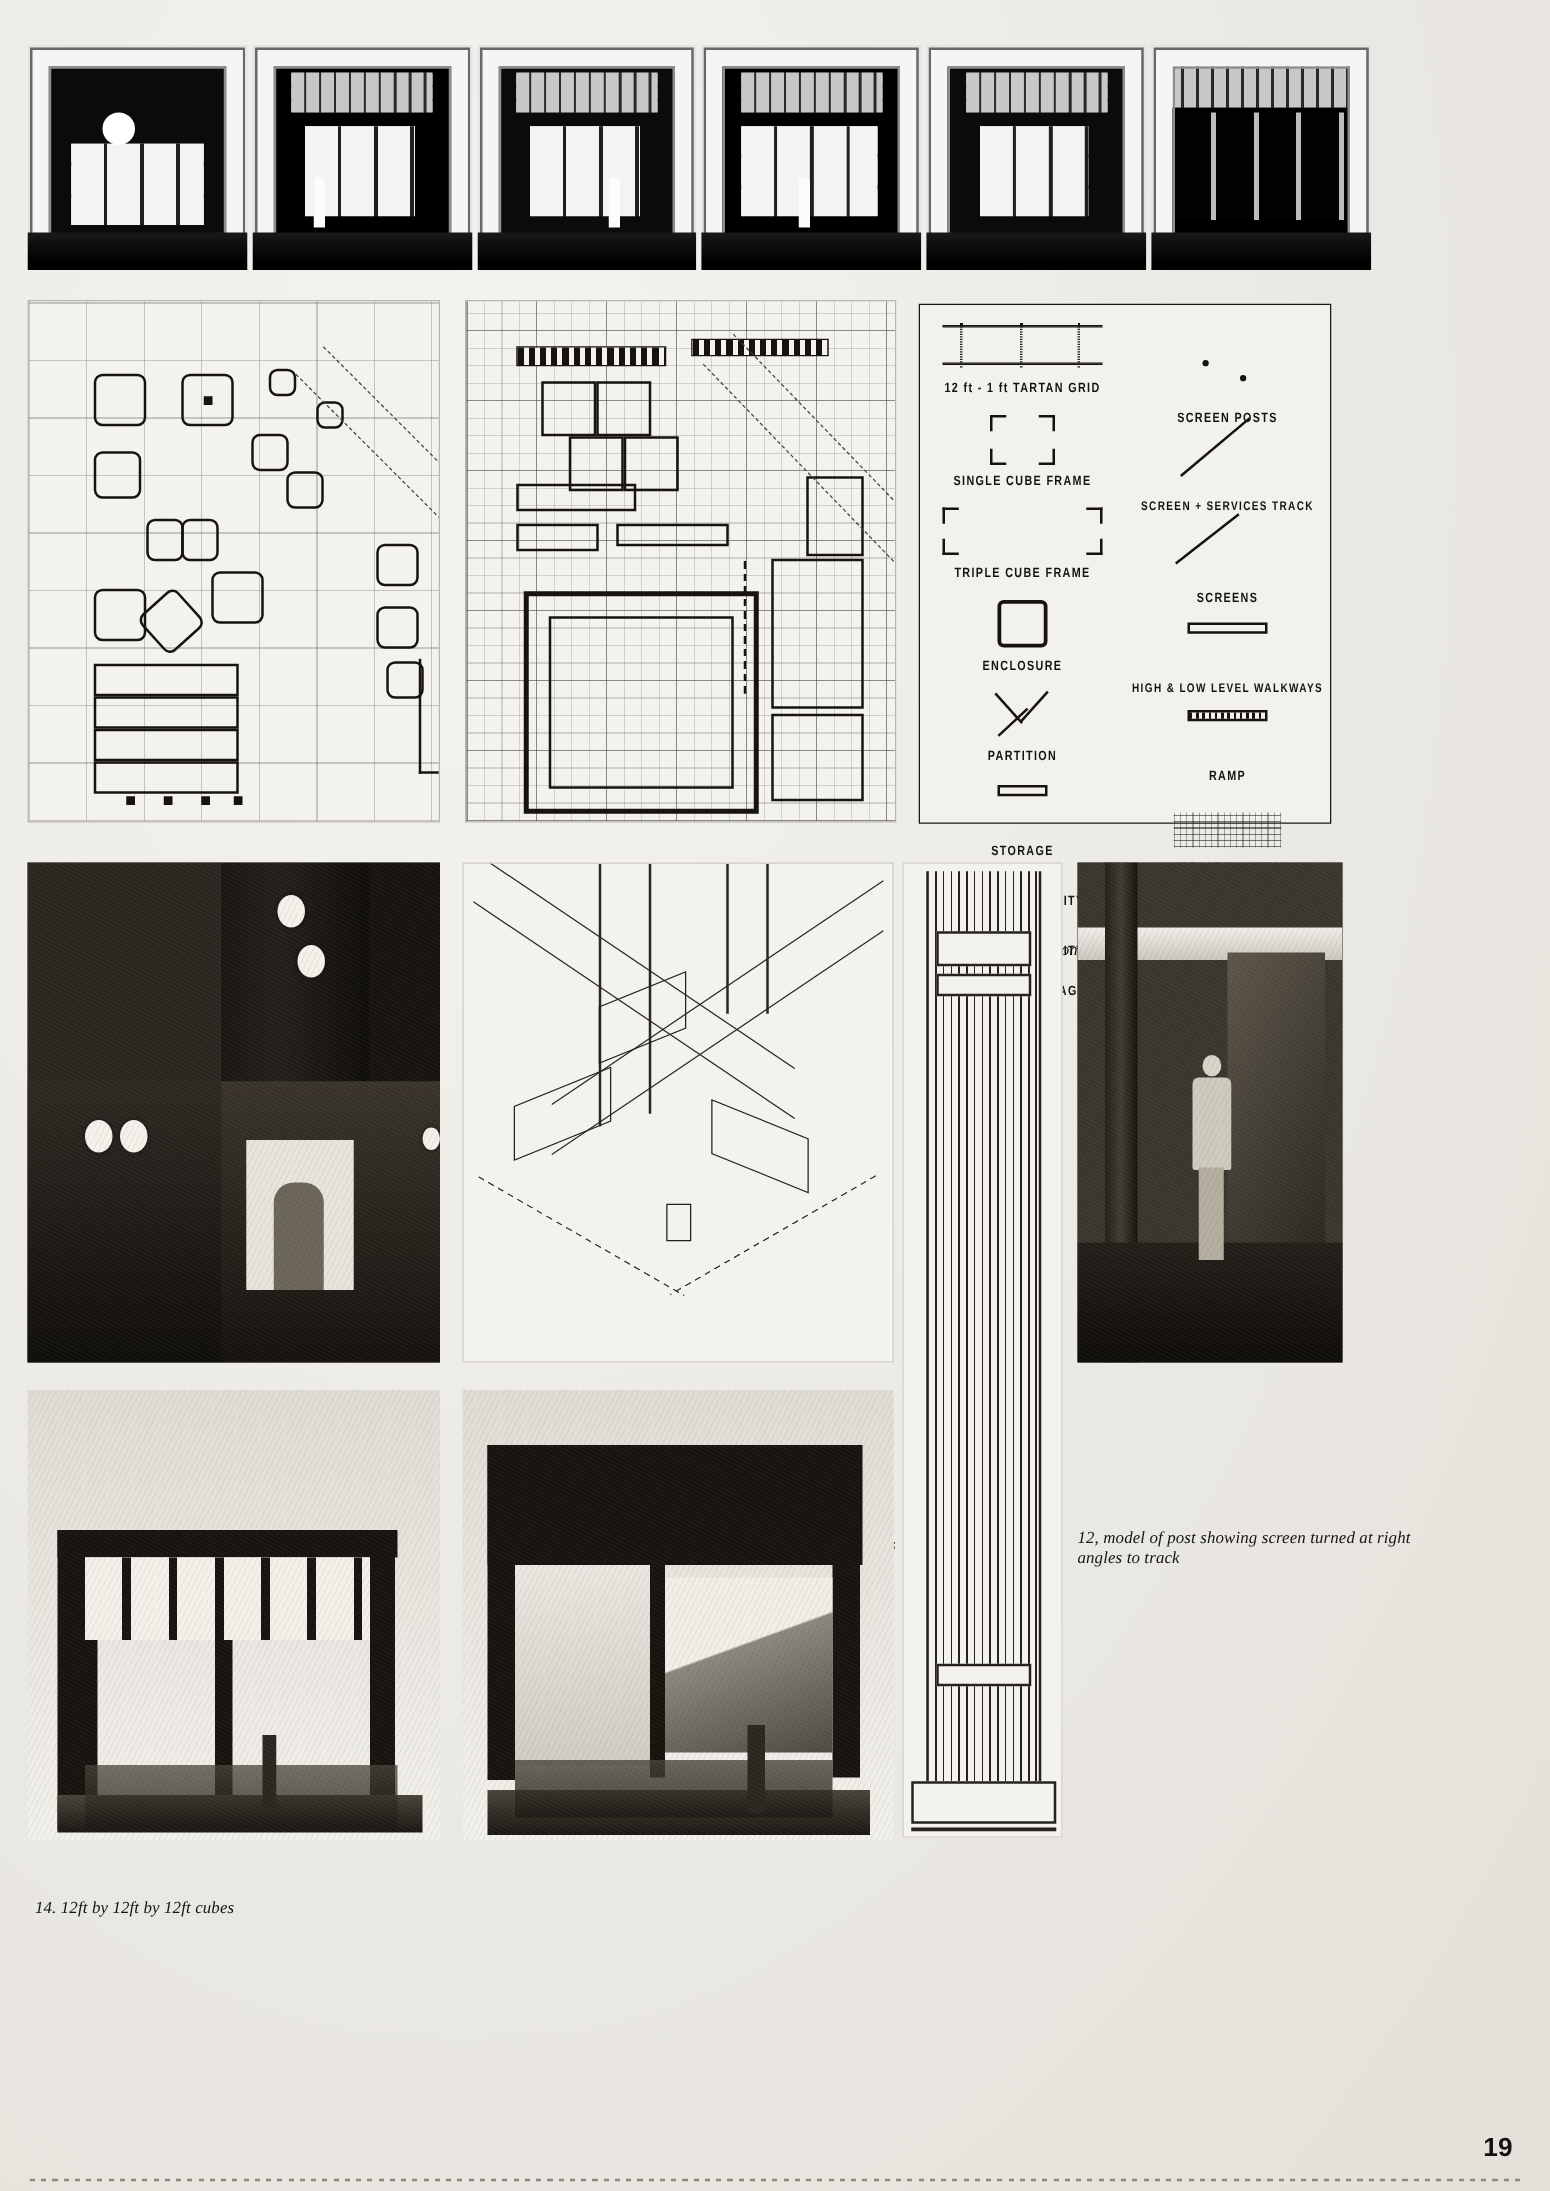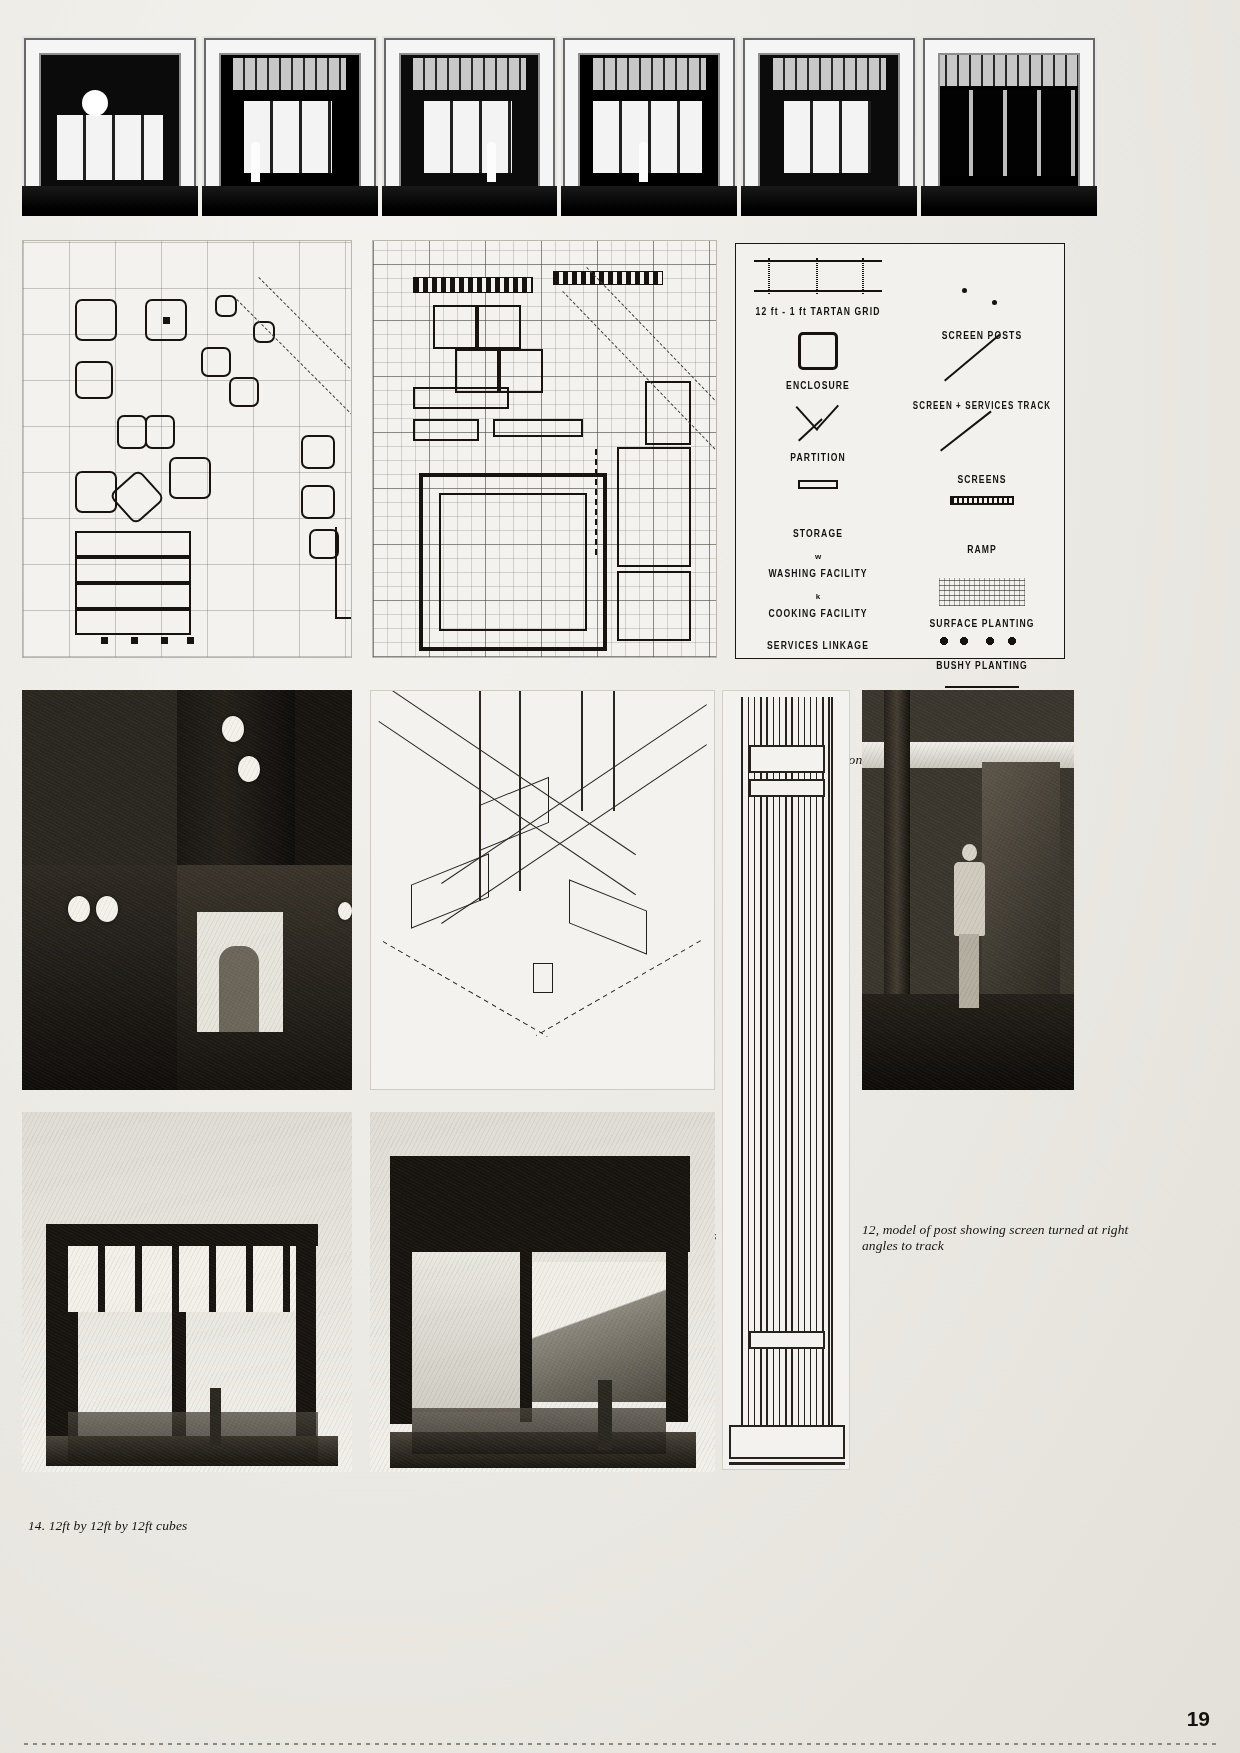--- a/index.html
+++ b/index.html
@@ -445,21 +445,43 @@
         <div class="key-sym">
           <div class="sym-tartan">
             <div class="tvert" style="left:14px"></div>
             <div class="tvert" style="left:62px"></div>
             <div class="tvert" style="left:108px"></div>
           </div>
         </div>
         <span class="key-label">12 ft - 1 ft   TARTAN  GRID</span>
       </div>
 
-
+      <div class="key-item" style="margin-top:14px">
+        <div class="key-sym">
+          <div class="sym-single">
+            <div class="corner c-tl"></div>
+              <div class="corner c-tr"></div>
+            <div class="corner c-bl"></div>
+              <div class="corner c-br"></div>
+          </div>
+        </div>
+        <span class="key-label">SINGLE  CUBE  FRAME</span>
+      </div>
+
+      <div class="key-item" style="margin-top:14px">
+        <div class="key-sym">
+          <div class="sym-triple">
+            <div class="corner c-tl"></div>
+              <div class="corner c-tr"></div>
+            <div class="corner c-bl"></div>
+              <div class="corner c-br"></div>
+          </div>
+        </div>
+        <span class="key-label">TRIPLE  CUBE  FRAME</span>
+      </div>
 
       <div class="key-item" style="margin-top:14px">
         <div class="key-sym">
           <div class="sym-enclosure"></div>
         </div>
         <span class="key-label">ENCLOSURE</span>
       </div>
 
       <div class="key-item" style="margin-top:12px">
         <div class="key-sym">
@@ -518,20 +540,26 @@
       <div class="key-item" style="margin-top:14px">
         <div class="key-sym">
           <div class="sym-screens">
             <i style="position:absolute;left:8px;top:24px;width:64px;height:2px;
                  background:#15120f;transform:rotate(-38deg);transform-origin:0 0"></i>
           </div>
         </div>
         <span class="key-label">SCREENS</span>
       </div>
 
+      <div class="key-item" style="margin-top:6px">
+        <div class="key-sym">
+          <div class="sym-walkway"></div>
+        </div>
+        <span class="key-label" style="font-size:8px">HIGH &amp; LOW  LEVEL  WALKWAYS</span>
+      </div>
 
       <div class="key-item" style="margin-top:4px">
         <div class="key-sym">
           <div class="sym-ramp"></div>
         </div>
         <span class="key-label">RAMP</span>
       </div>
 
       <div class="key-item" style="margin-top:22px">
         <div class="key-sym" style="height:32px">

